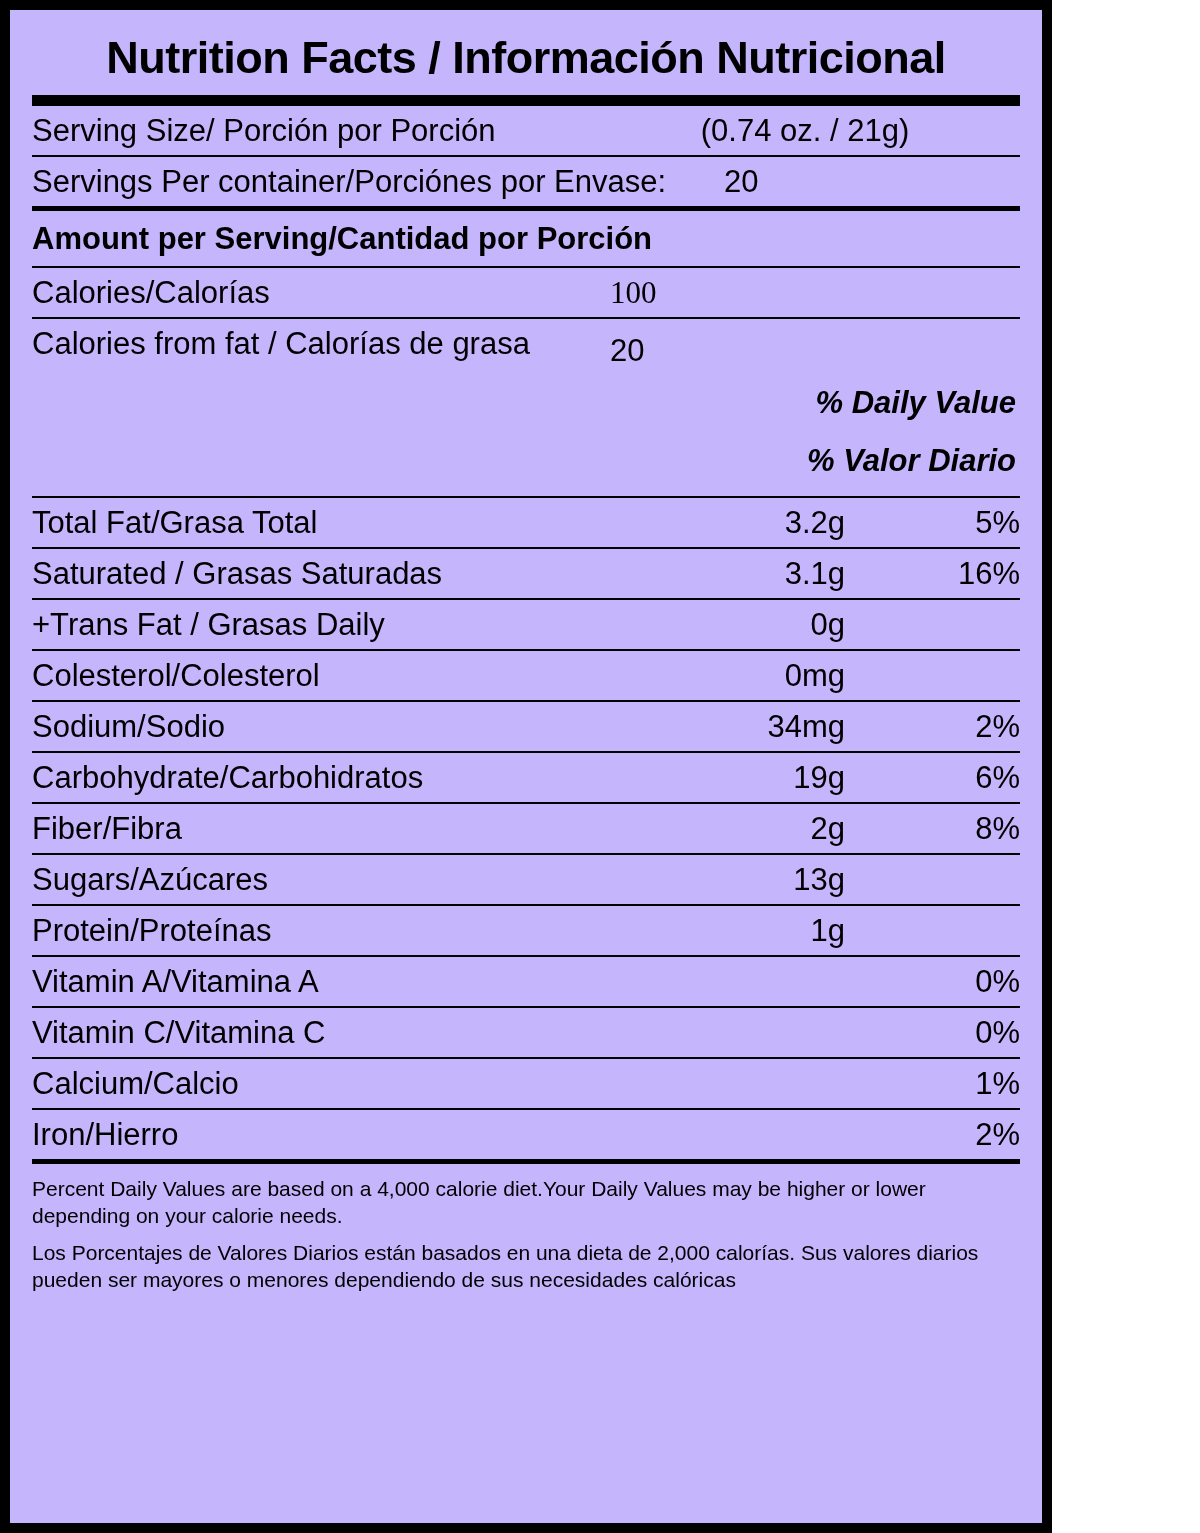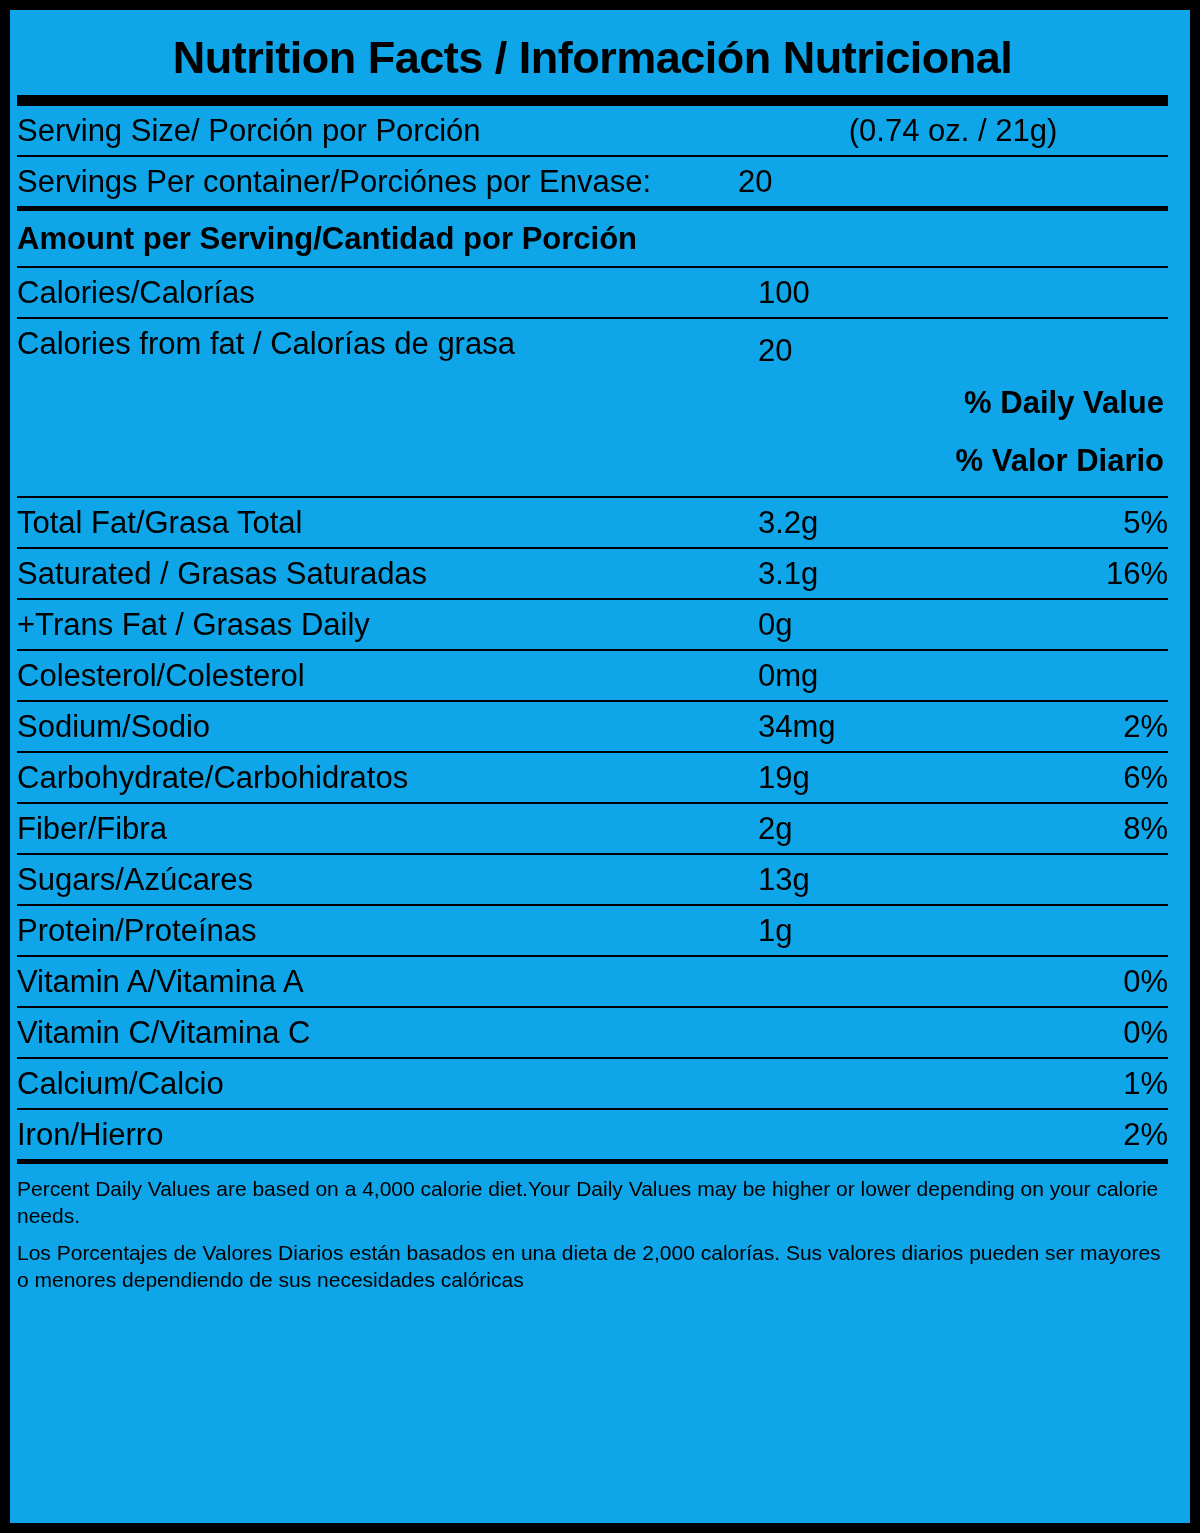--- a/index.html
+++ b/index.html
@@ -5,26 +5,26 @@
   html, body {
     margin: 0;
     padding: 0;
     background: #ffffff;
   }
   body {
     font-family: "Liberation Sans", sans-serif;
     color: #000000;
   }
   .panel {
-    width: 1200px;
+    width: 1052px;
     height: 1533px;
     box-sizing: border-box;
     border: 10px solid #000000;
-    background: #0ea5e9;
-    padding: 0 22px 0 7px;
+    background: #c4b5fd;
+    padding: 0 22px 0 22px;
     position: relative;
   }
   .title {
     font-size: 45px;
     font-weight: bold;
     text-align: center;
     letter-spacing: -0.5px;
     padding-top: 24px;
     padding-bottom: 8px;
     line-height: 1.05;
@@ -48,21 +48,21 @@
     font-size: 31px;
     line-height: 1.0;
     padding: 9px 0 9px 0;
   }
   .row .label {
     flex: 1 1 auto;
     white-space: nowrap;
   }
   .row .val {
     width: 235px;
-    text-align: left;
+    text-align: right;
     flex: 0 0 auto;
   }
   .row .dv {
     width: 175px;
     text-align: right;
     flex: 0 0 auto;
   }
   .row.serving .val {
     width: 430px;
     text-align: center;
@@ -70,39 +70,41 @@
   }
   .row.servings .val {
     width: 430px;
     text-align: left;
     padding-left: 58px;
   }
   .row.calories .val {
     width: 410px;
     text-align: left;
     padding-left: 62px;
+    font-family: Liberation Serif, serif;
   }
   .row.calfat .val {
     width: 410px;
     text-align: left;
     padding-left: 62px;
     position: relative;
     top: 7px;
   }
   .amount-row {
     font-size: 31px;
     font-weight: bold;
     padding: 10px 0 9px 0;
   }
   .dv-head {
     text-align: right;
     font-size: 31px;
     font-weight: bold;
     padding: 14px 4px 2px 0;
     line-height: 1.35;
+    font-style: italic;
   }
   .dv-block {
     padding-bottom: 12px;
   }
   .footer {
     font-size: 21px;
     line-height: 1.28;
     padding-top: 12px;
   }
   .footer p {

